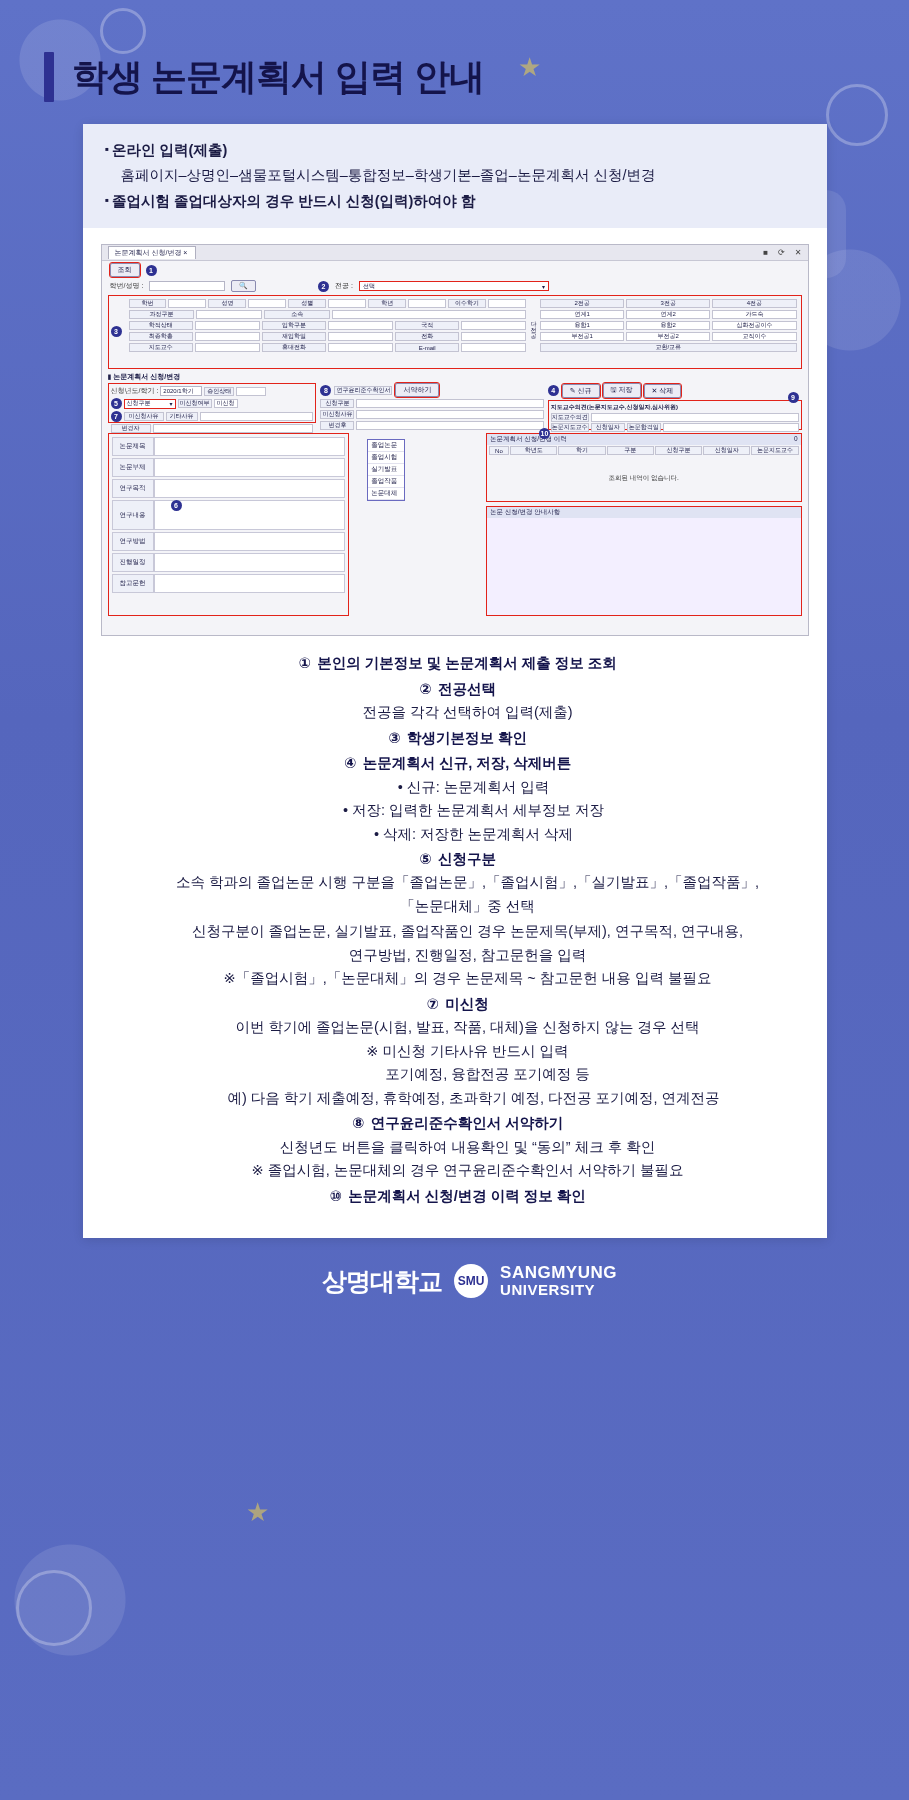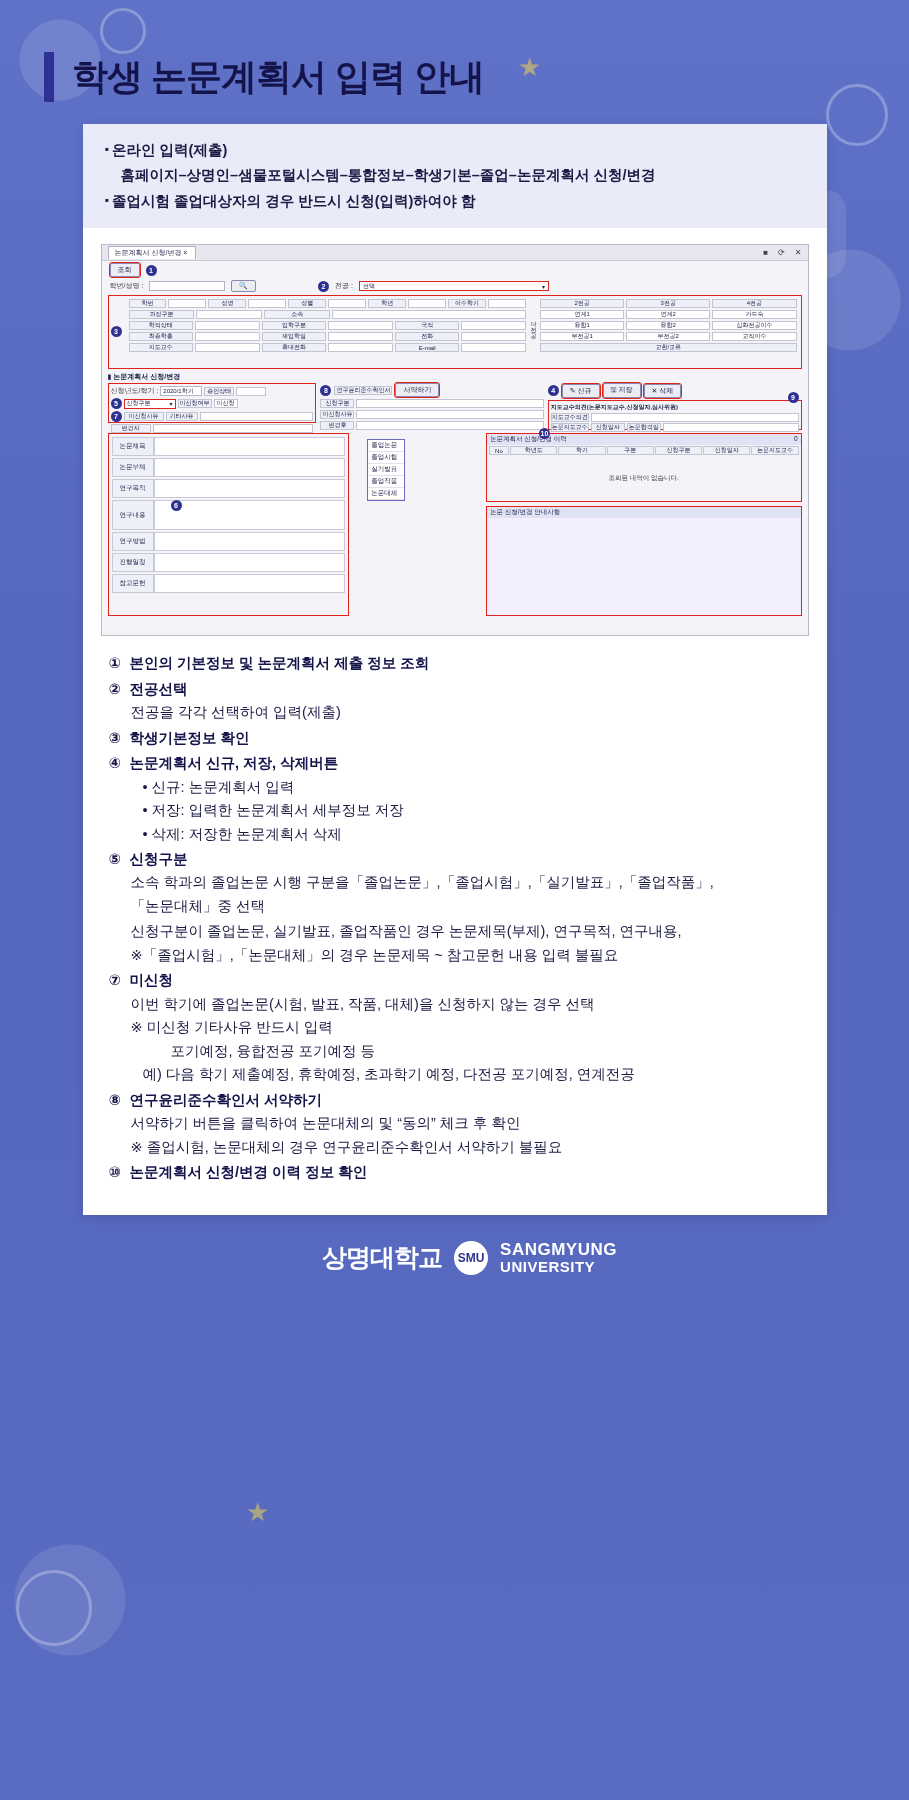--- a/index.html
+++ b/index.html
@@ -48,21 +48,21 @@
     box-shadow:0 2px 10px rgba(0,0,0,.12);
   }
   .notice{
     background:#e9ecf8;
     padding:14px 22px 14px 22px;
     font-size:14.5px;
     line-height:1.75;
   }
   .notice .b{font-weight:bold;}
   .bullet-sq:before{content:"▪ ";font-size:12px;vertical-align:2px;}
-  .notice .sub{padding-left:16px;font-weight:bold;}
+  .notice .sub{padding-left:16px;font-weight:normal;}
 
   
   .shot{
     margin:16px 18px 0 18px;
     border:1px solid #b9b9c8;
     background:#f4f4f8;
     font-size:7px;
     color:#20204a;
     position:relative;
     height:390px;
@@ -117,21 +117,21 @@
   .hist-title{background:#dfe3f3;font-size:6.5px;padding:1px 3px;display:flex;justify-content:space-between;}
   .hist-empty{text-align:center;font-size:6.5px;padding:18px 0;color:#333;}
   .memo{border:1.2px solid #e2231a;background:#f3efff;height:110px;}
 
   
   .steps{
     padding:16px 22px 0 26px;
     font-size:14.5px;
     line-height:1.62;
   }
-  .step{margin-bottom:2px;}
+  .step{margin-bottom:2px;text-align:center;}
   .step-head{font-weight:bold;color:#14144b;}
   .step-body{padding-left:22px;}
   .step-body.ind{padding-left:34px;}
   .circ{display:inline-block;width:17px;}
 
   
   .footer{
     margin:26px auto 0 auto;width:744px;display:flex;align-items:center;justify-content:center;gap:12px;
     padding-bottom:30px;
   }
@@ -469,40 +469,41 @@
         <div class="step-head">
           <span class="circ">⑤</span>
           <span>신청구분</span>
         </div>
         <div class="step-body">소속 학과의 졸업논문 시행 구분을「졸업논문」,「졸업시험」,「실기발표」,「졸업작품」,</div>
         <div class="step-body">「논문대체」중 선택</div>
       </div>
 
       <div class="step">
         <div class="step-body">신청구분이 졸업논문, 실기발표, 졸업작품인 경우 논문제목(부제), 연구목적, 연구내용,</div>
+        <div class="step-body">연구방법, 진행일정, 참고문헌을 입력</div>
         <div class="step-body">※「졸업시험」,「논문대체」의 경우 논문제목 ~ 참고문헌 내용 입력 불필요</div>
       </div>
 
       <div class="step">
         <div class="step-head">
           <span class="circ">⑦</span>
           <span>미신청</span>
         </div>
         <div class="step-body">이번 학기에 졸업논문(시험, 발표, 작품, 대체)을 신청하지 않는 경우 선택</div>
         <div class="step-body">※ 미신청 기타사유 반드시 입력</div>
         <div class="step-body" style="padding-left:62px;">포기예정, 융합전공 포기예정 등</div>
         <div class="step-body ind">예) 다음 학기 제출예정, 휴학예정, 초과학기 예정, 다전공 포기예정, 연계전공</div>
       </div>
 
       <div class="step">
         <div class="step-head">
           <span class="circ">⑧</span>
           <span>연구윤리준수확인서 서약하기</span>
         </div>
-        <div class="step-body">서약하기 버튼을 클릭하여 논문대체의 및 “동의” 체크 후 확인</div>
+        <div class="step-body">신청년도 버튼을 클릭하여 내용확인 및 “동의” 체크 후 확인</div>
         <div class="step-body">※  졸업시험, 논문대체의 경우 연구윤리준수확인서 서약하기 불필요</div>
       </div>
 
 
       <div class="step">
         <div class="step-head">
           <span class="circ">⑩</span>
           <span>논문계획서 신청/변경 이력 정보 확인</span>
         </div>
       </div>

